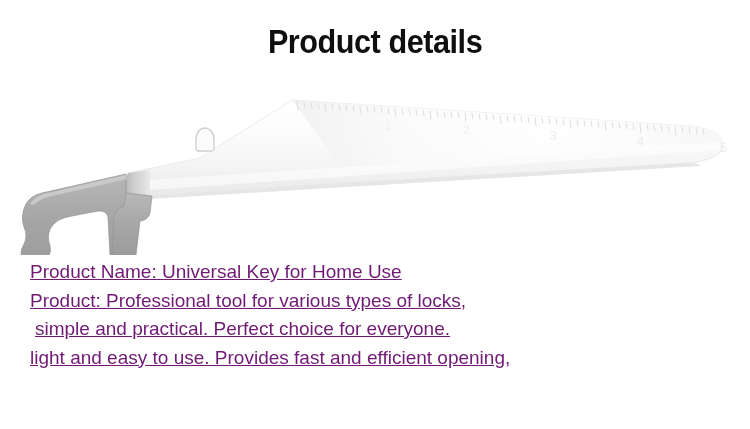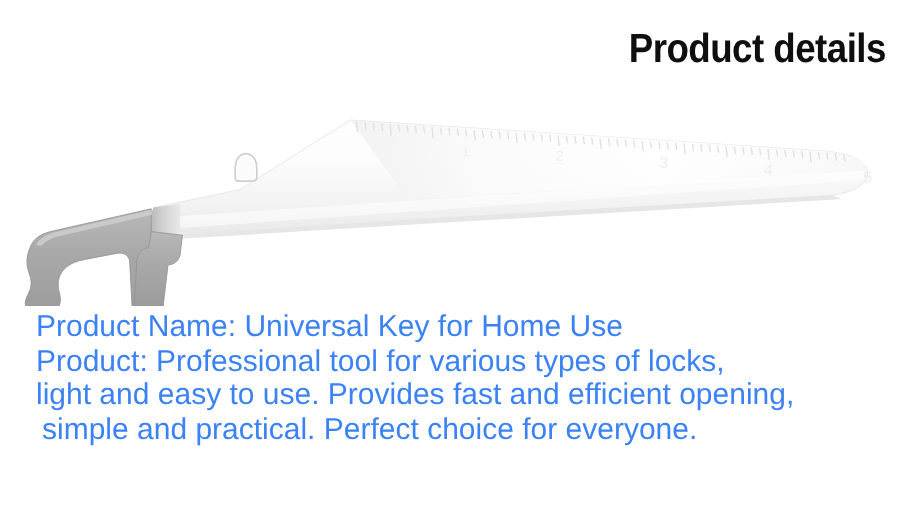--- a/index.html
+++ b/index.html
@@ -21,21 +21,21 @@
     height: 429px;
     background: #ffffff;
   }
 
   
   #title-block {
     position: absolute;
     left: 0;
     top: 22px;
     width: 750px;
-    text-align: right;
+    text-align: center;
   }
   #page-title {
     display: inline-block;
     font-family: "Liberation Sans", sans-serif;
     font-weight: bold;
     font-size: 34px;
     line-height: 38px;
     letter-spacing: -0.5px;
     color: #100f10;
     transform: scaleX(0.90);
@@ -59,24 +59,25 @@
 
   
   #description-block {
     position: absolute;
     left: 0;
     top: 258px;
     width: 750px;
   }
   .desc-line {
     font-family: "Liberation Sans", sans-serif;
-    font-size: 25px;
+    font-size: 19px;
     line-height: 28.5px;
-    color: #3b82f6;
+    color: #701a75;
     white-space: nowrap;
+    text-decoration: underline;
   }
   .desc-line.l0 { padding-left: 30px; }
   .desc-line.l1 { padding-left: 30px; }
   .desc-line.l2 { padding-left: 30px; }
   .desc-line.l3 { padding-left: 35px; }
 </style>
 </head>
 <body>
 
 <div id="page">
@@ -256,17 +257,17 @@
 
       <g clip-path="url(#bladeClip)">
         <path d="M 150,100 L 720,62 L 720,70 L 150,110 Z" fill="#ffffff" opacity="0.55"></path>
       </g>
     </svg>
   </div>
 
   <div id="description-block">
     <div class="desc-line l0">Product Name: Universal Key for Home Use</div>
     <div class="desc-line l1">Product: Professional tool for various types of locks,</div>
+    <div class="desc-line l3"> simple and practical. Perfect choice for everyone.</div>
     <div class="desc-line l2">light and easy to use. Provides fast and efficient opening,</div>
-    <div class="desc-line l3"> simple and practical. Perfect choice for everyone.</div>
   </div>
 
 </div>
 
 </body></html>

